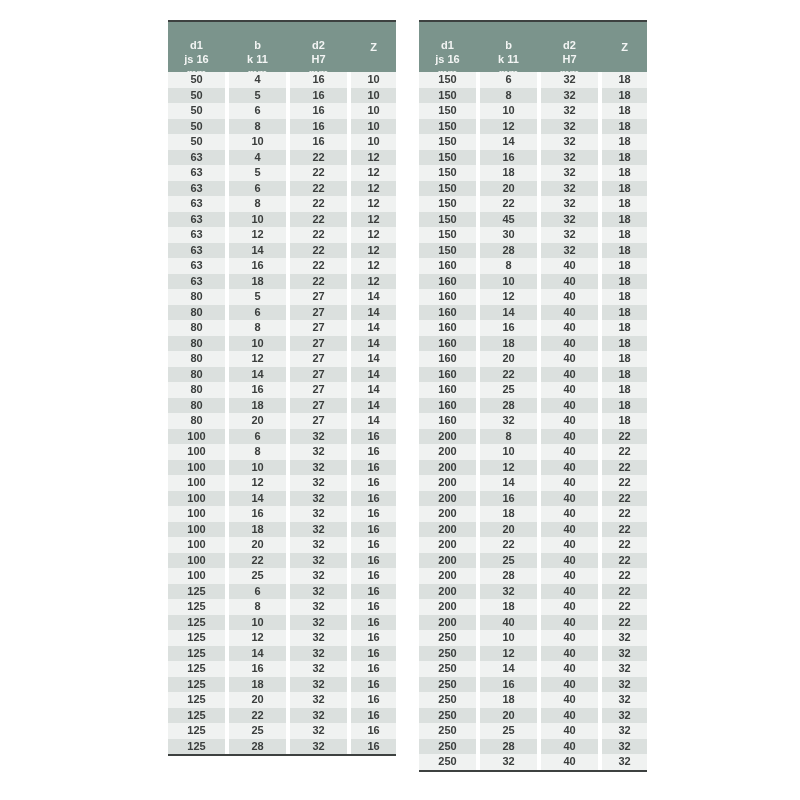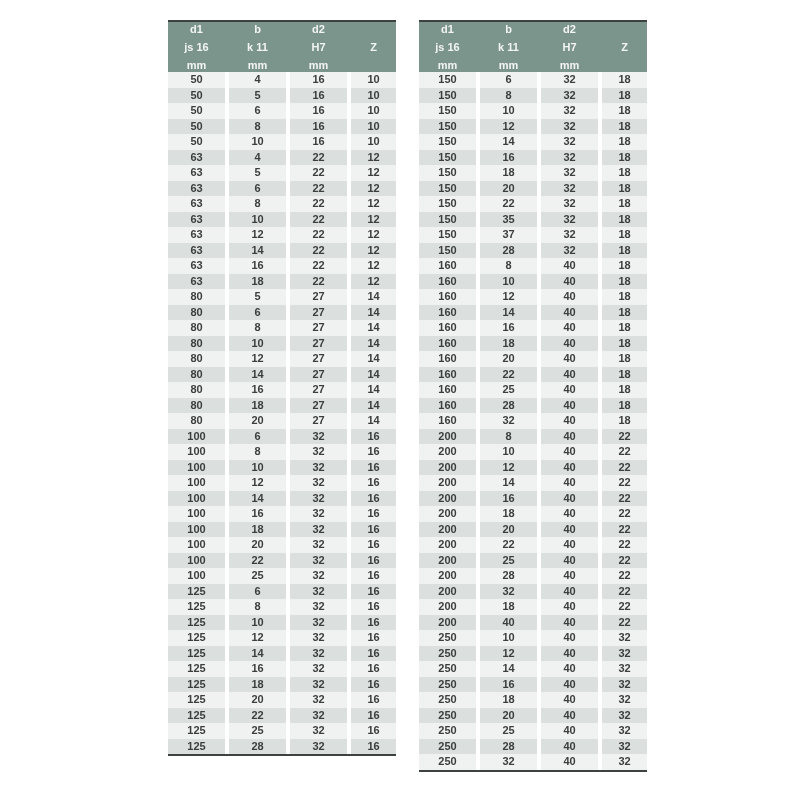--- a/index.html
+++ b/index.html
@@ -30,23 +30,23 @@
     border-top: 2px solid var(--border-dark);
   }
   .table-header {
     background: var(--header-bg);
     display: flex;
     height: 50px;
   }
   .header-cell {
     display: flex;
     flex-direction: column;
-    justify-content: space-between;
+    justify-content: flex-start;
     align-items: center;
-    padding-top: 0;
+    padding-top: 16px;
     color: var(--header-text);
     font-size: 11px;
     font-weight: bold;
     line-height: 14px;
   }
   .header-cell.single { justify-content: center; padding-top: 0; }
   .table-body { border-bottom: 2px solid var(--border-dark); }
   .row { display: flex; height: 15.5px; }
   .row.light .cell { background: var(--row-light); }
   .row.dark  .cell { background: var(--row-dark); }
@@ -423,27 +423,27 @@
           <div class="cell col4">18</div>
         </div>
         <div class="row light">
           <div class="cell col1">150</div>
           <div class="cell col2">22</div>
           <div class="cell col3">32</div>
           <div class="cell col4">18</div>
         </div>
         <div class="row dark">
           <div class="cell col1">150</div>
-          <div class="cell col2">35</div>
-          <div class="cell col3">32</div>
-          <div class="cell col4">18</div>
-        </div>
-        <div class="row light">
-          <div class="cell col1">150</div>
-          <div class="cell col2">37</div>
+          <div class="cell col2">45</div>
+          <div class="cell col3">32</div>
+          <div class="cell col4">18</div>
+        </div>
+        <div class="row light">
+          <div class="cell col1">150</div>
+          <div class="cell col2">30</div>
           <div class="cell col3">32</div>
           <div class="cell col4">18</div>
         </div>
         <div class="row dark">
           <div class="cell col1">150</div>
           <div class="cell col2">28</div>
           <div class="cell col3">32</div>
           <div class="cell col4">18</div>
         </div>
         <div class="row light">

